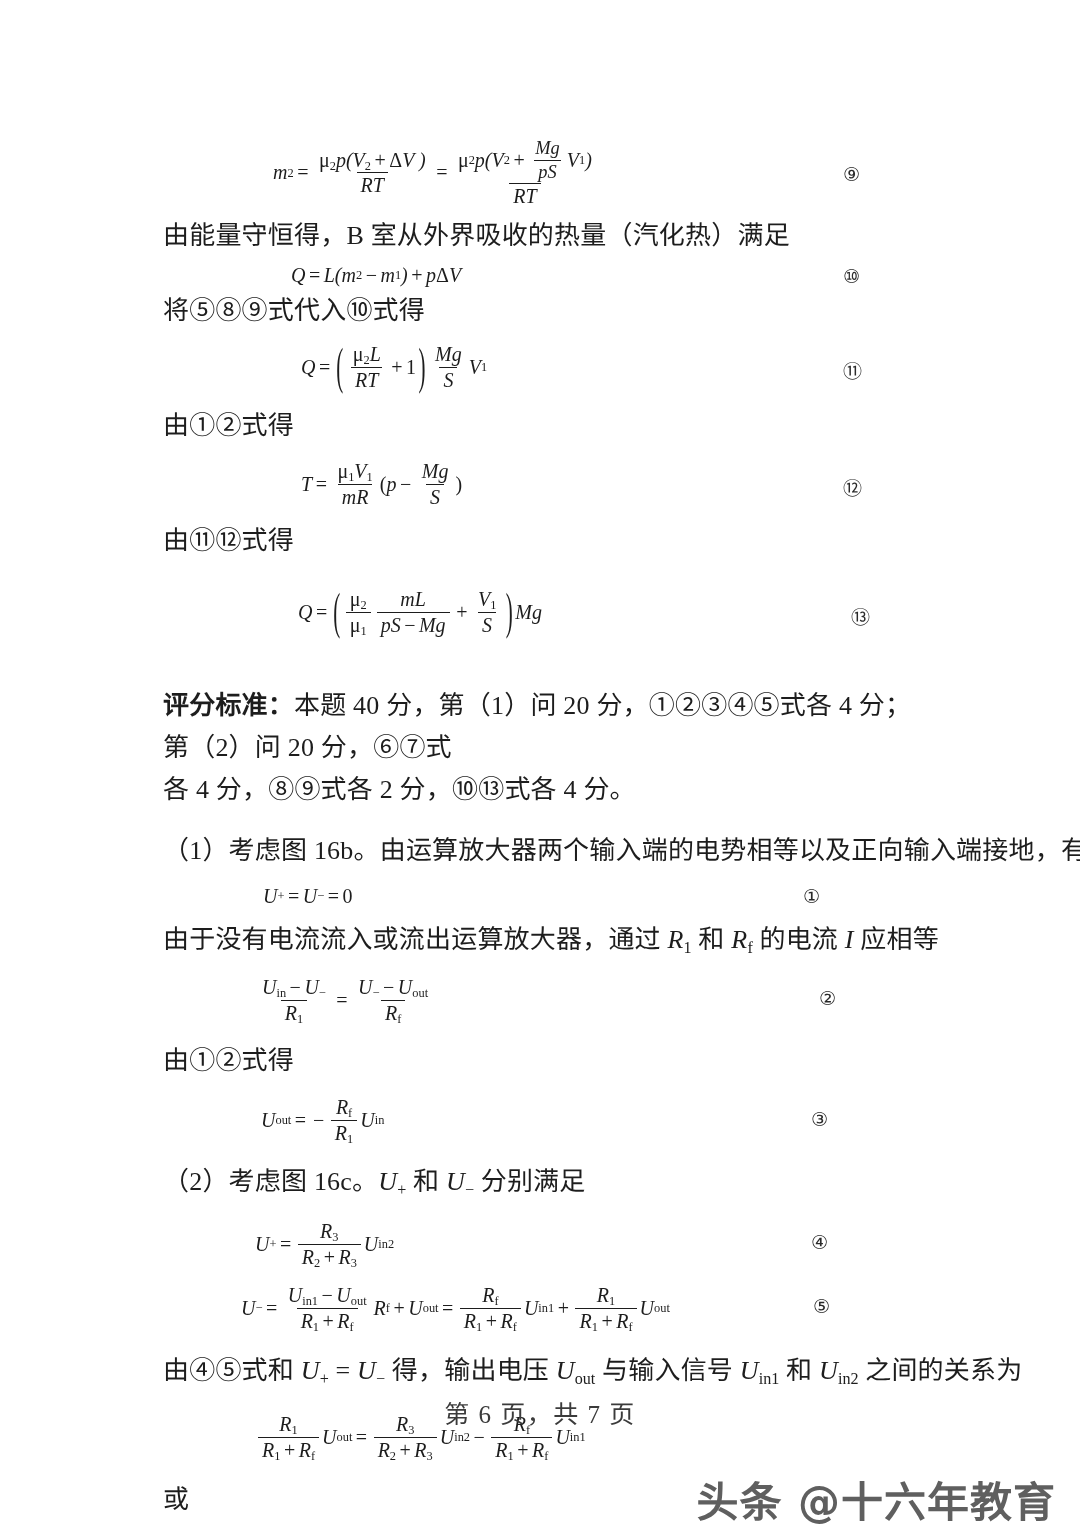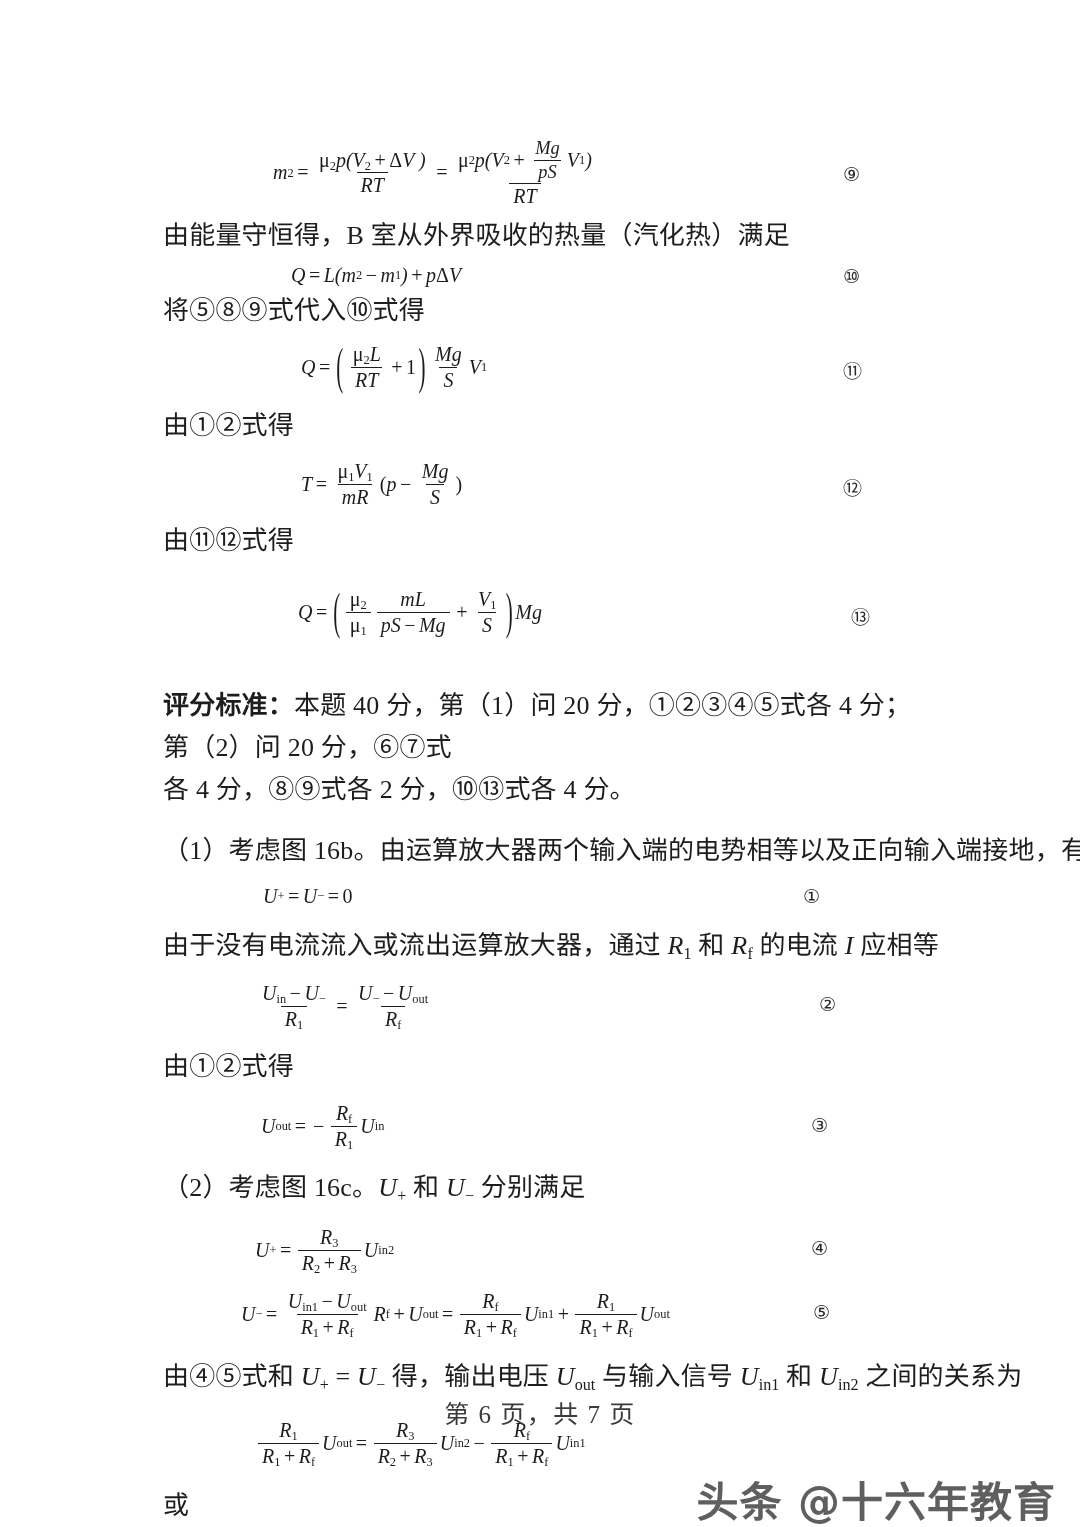--- a/index.html
+++ b/index.html
@@ -242,21 +242,21 @@
       <span class="eq-body">
         <span class="mrow">U<sub>+</sub></span>
           <span class="op">=</span>
           <span class="mrow">U<sub>−</sub></span>
           <span class="op">=</span>
           <span class="opn">0</span>
       </span>
       <span class="eq-num" style="left:640px; top:5px;">①</span>
     </div>
 
-    <div class="para" style="margin-top:14px;">
+    <div class="para" style="margin-top:8px;">
       由于没有电流流入或流出运算放大器，通过 <span class="small-it">R</span><sub>1</sub> 和 <span class="small-it">R</span><sub>f</sub> 的电流 <span class="small-it">I</span> 应相等
     </div>
 
     <div class="eq-row" style="margin-top:12px; padding-left:92px; height:58px;">
       <span class="eq-body">
         <span class="frac">
             <span class="num">U<sub>in</sub><span class="op">−</span>U<sub>−</sub></span>
             <span class="den">R<sub>1</sub></span>
           </span>
         <span class="op">=</span>

